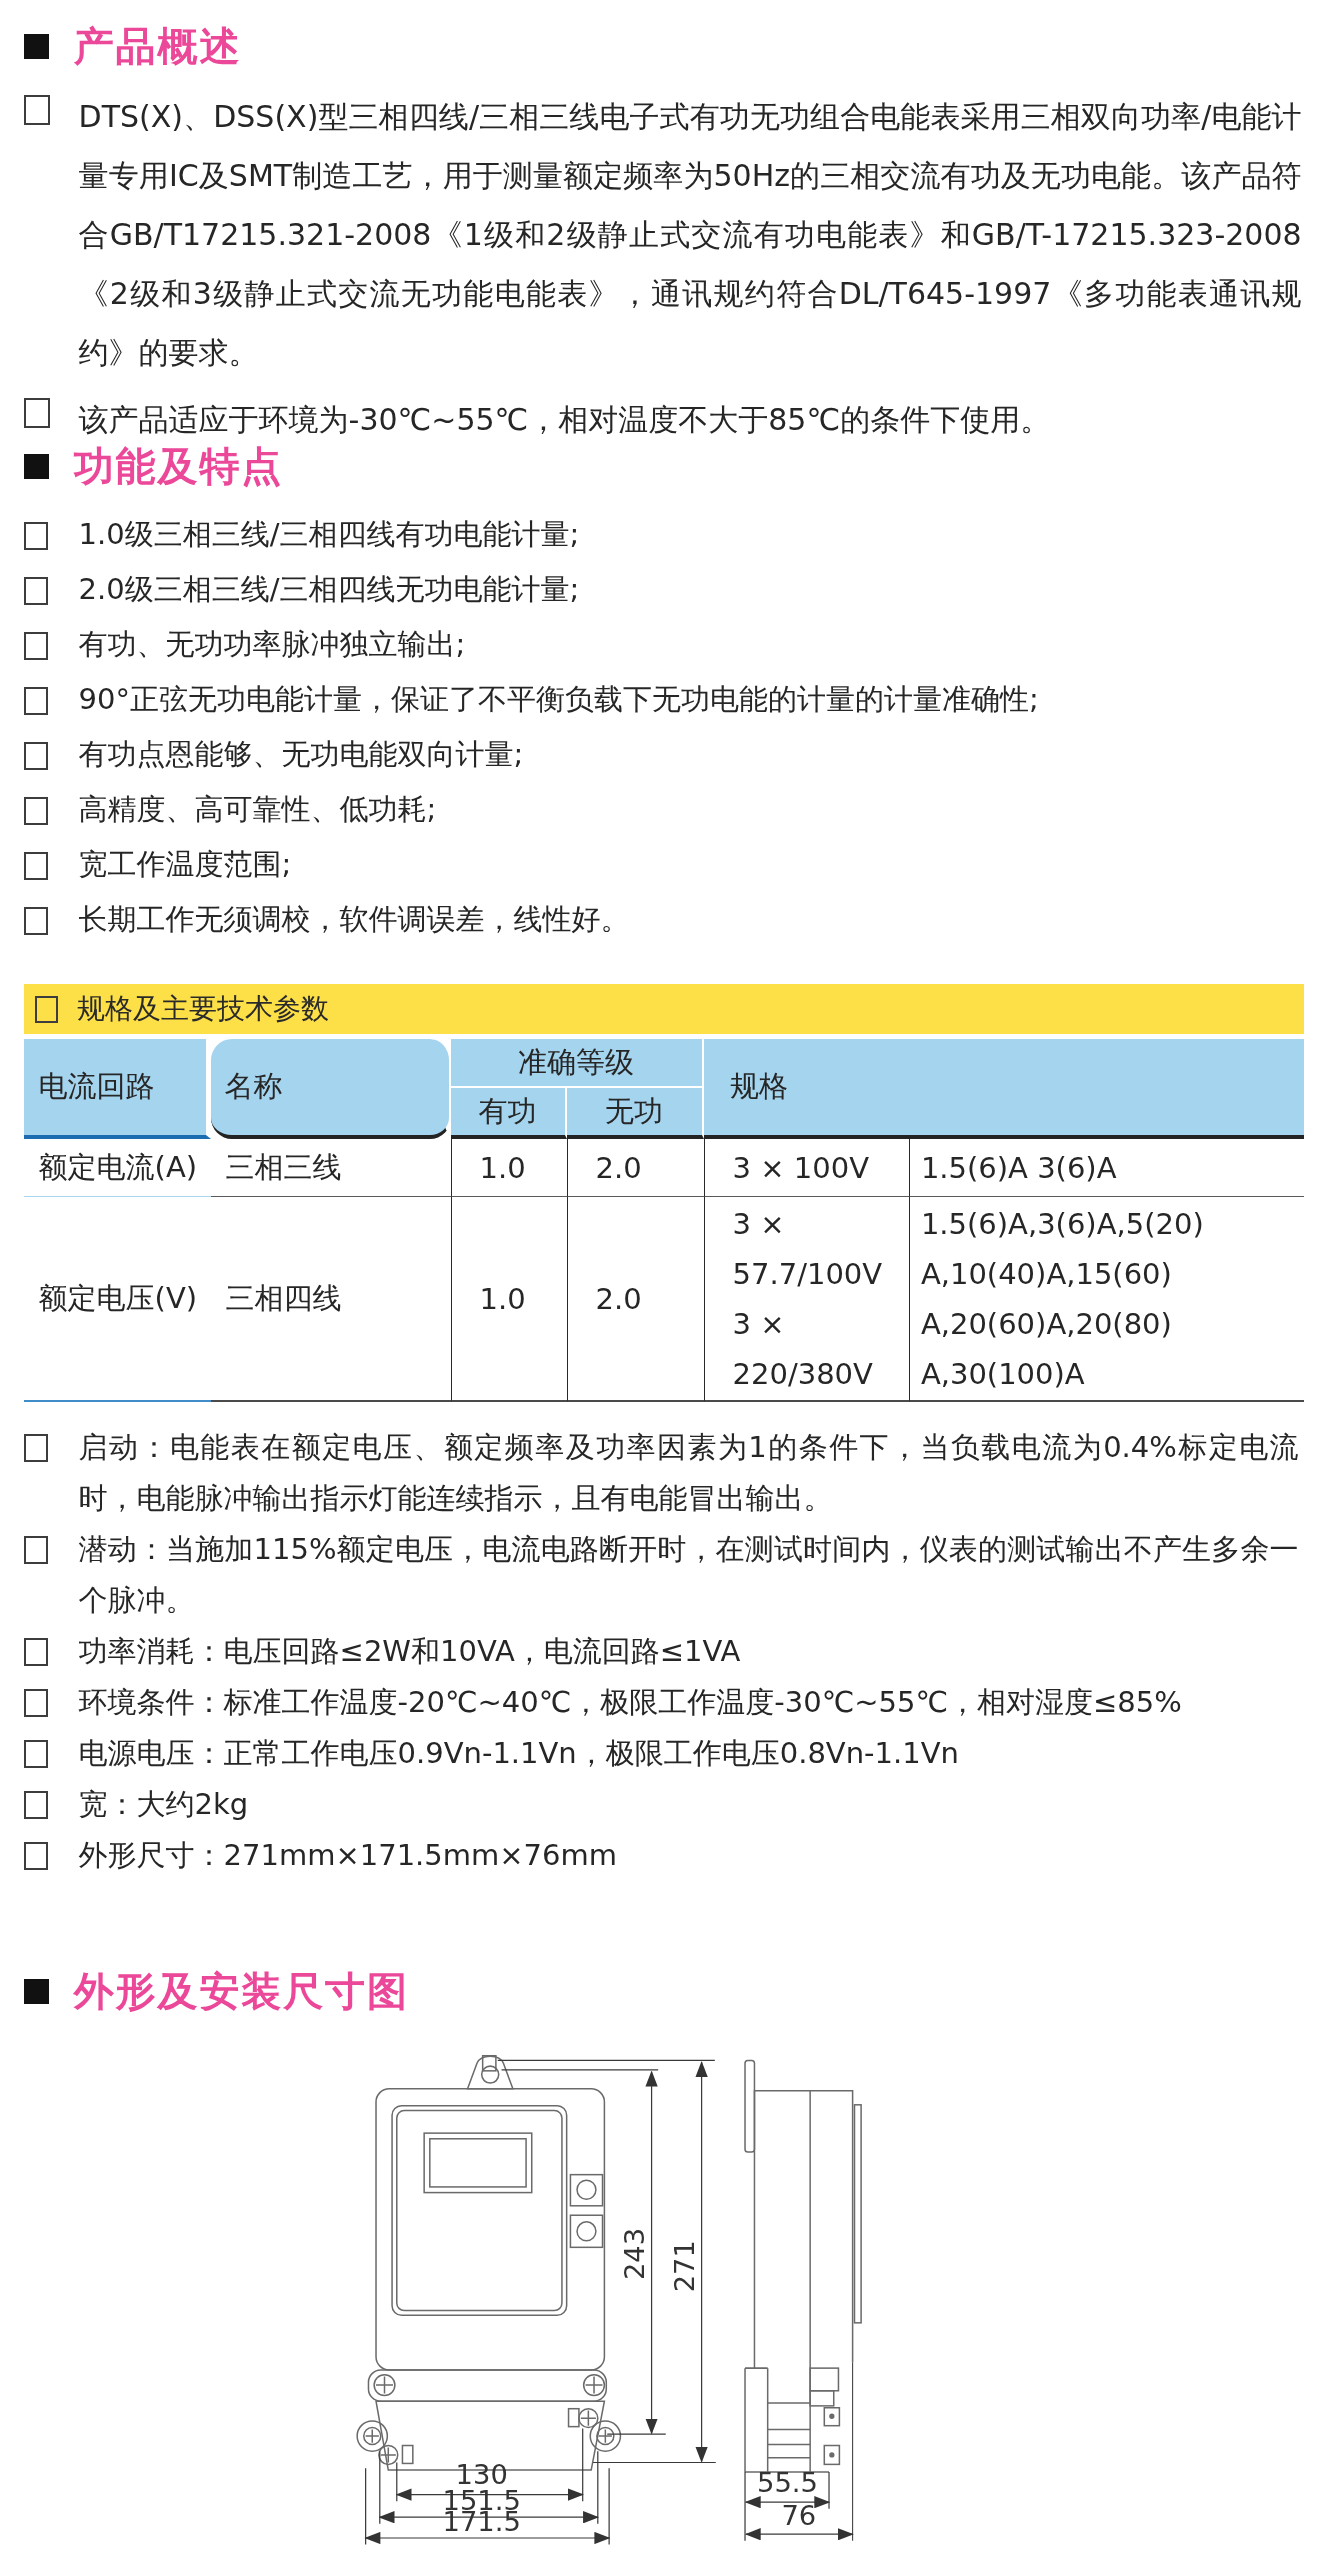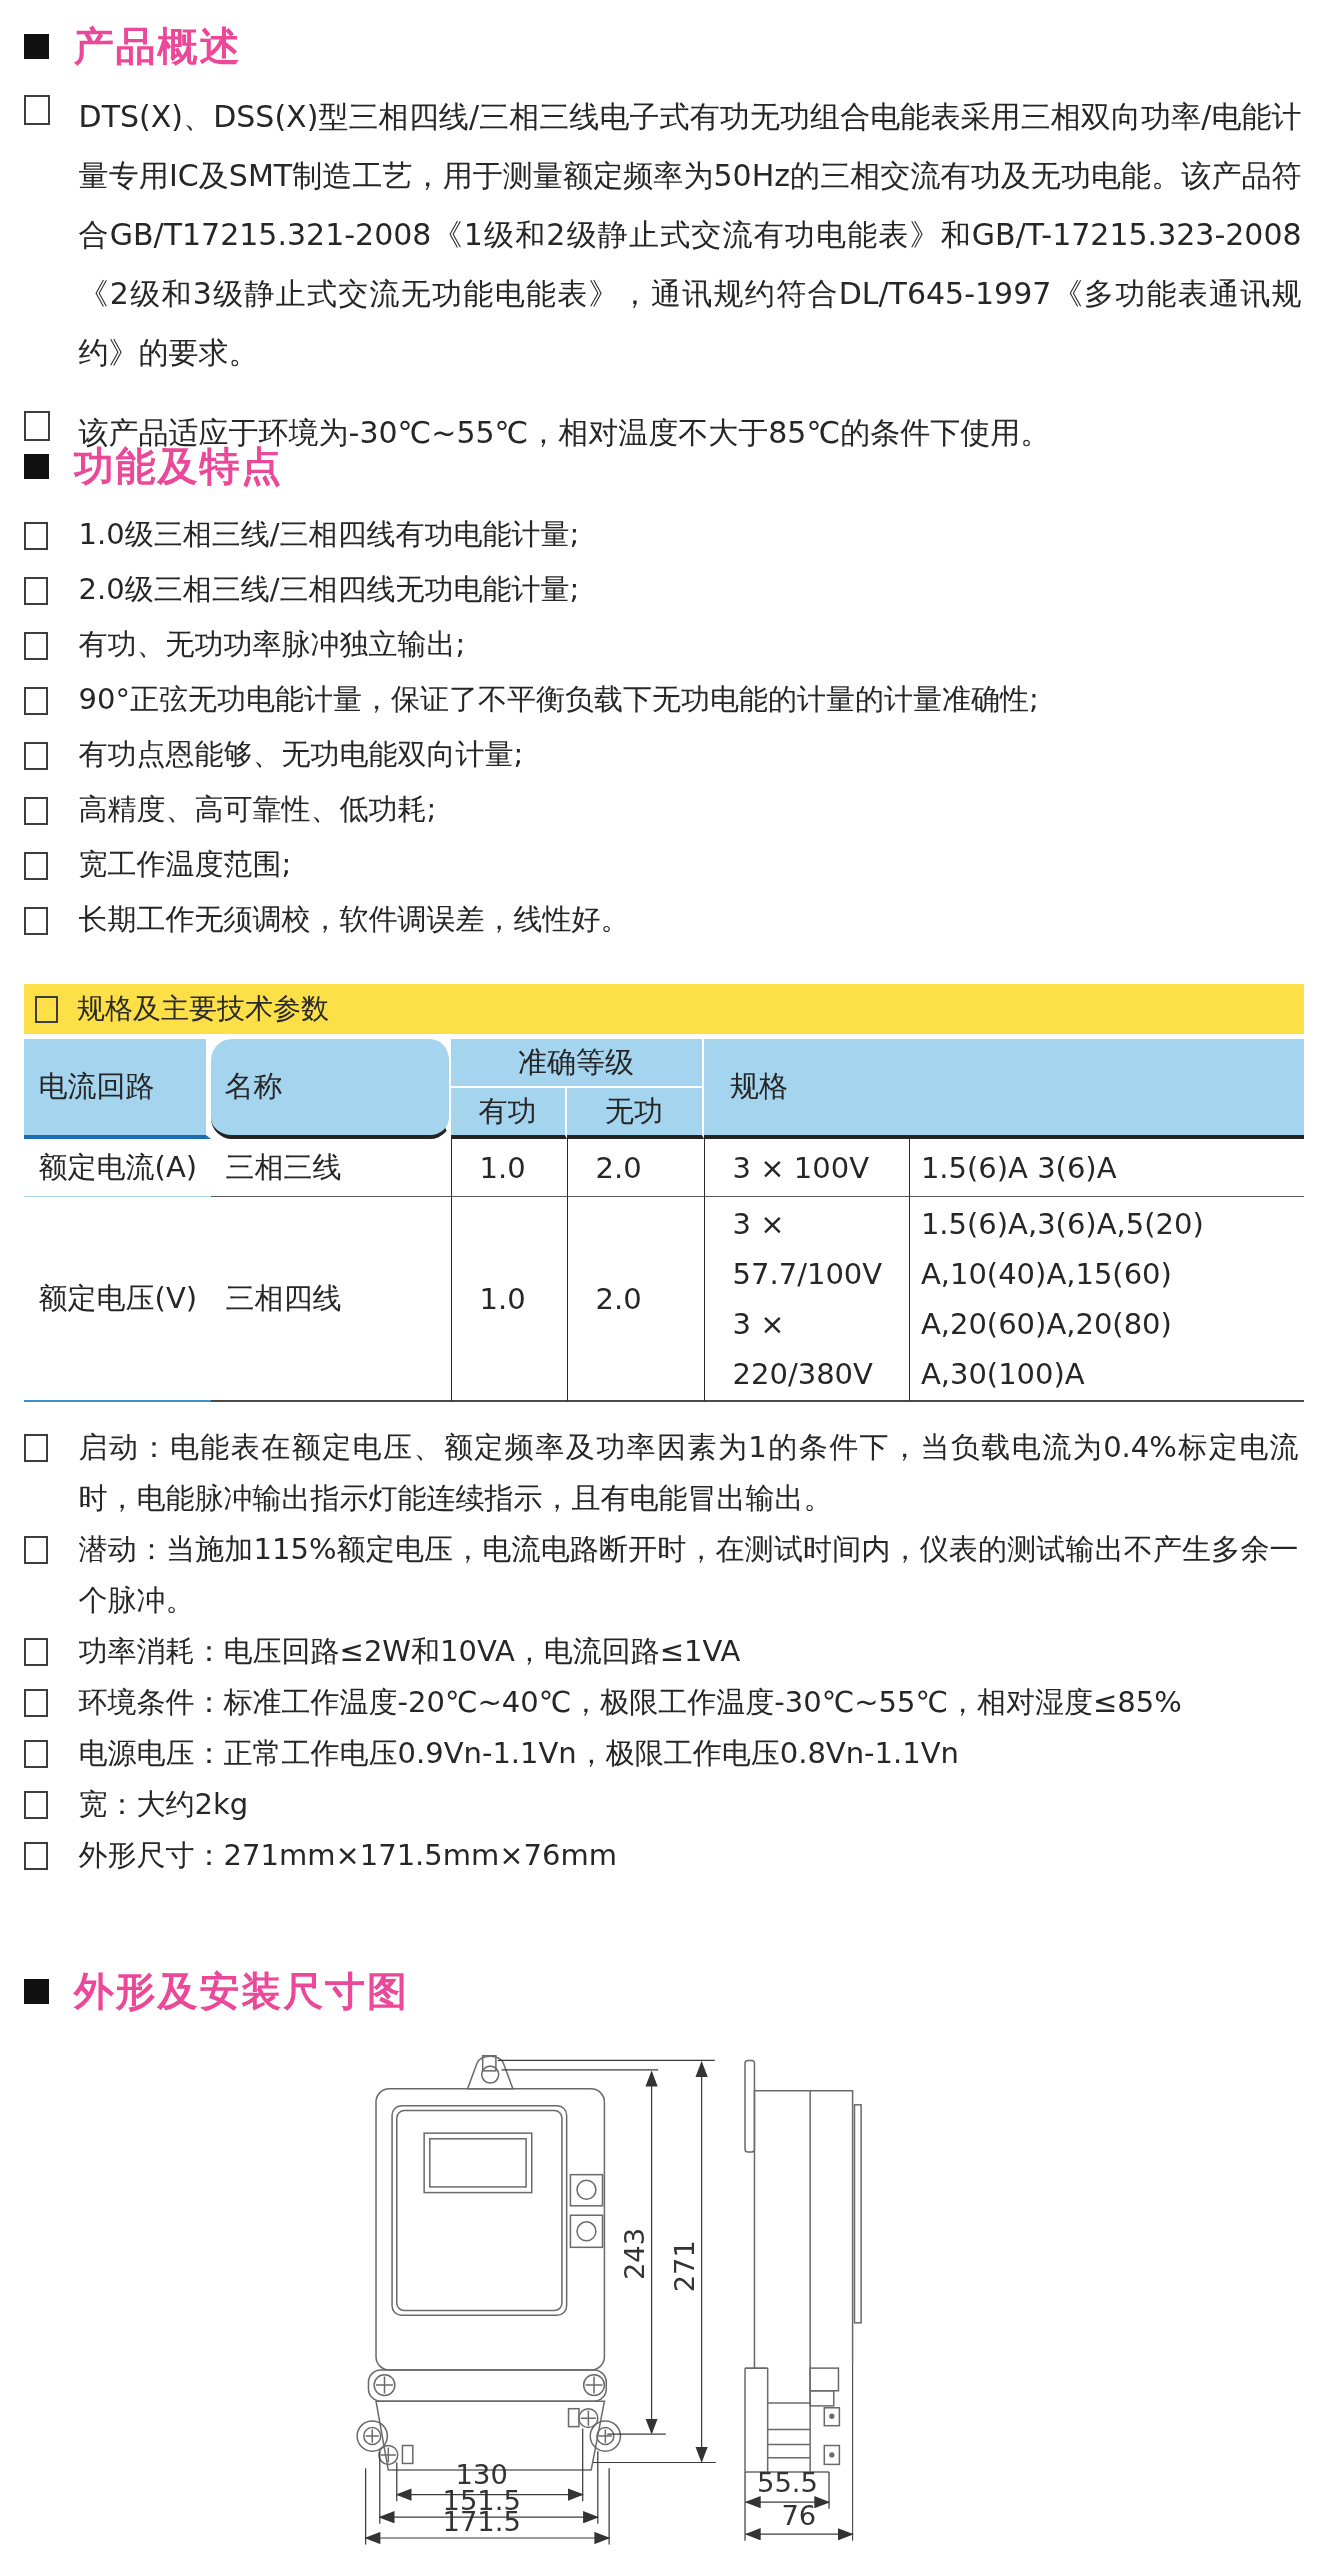--- a/index.html
+++ b/index.html
@@ -68,21 +68,21 @@
   <div class="heading" style="top:19px;">
     <span class="hsq"></span>
     <span class="htxt">产品概述</span>
   </div>
 
   <div class="bullet-row" style="top:87px;width:1282px;">
     <span class="bsq"></span>
     <span class="btxt" style="width:1223px;">DTS(X)、DSS(X)型三相四线/三相三线电子式有功无功组合电能表采用三相双向功率/电能计量专用IC及SMT制造工艺，用于测量额定频率为50Hz的三相交流有功及无功电能。该产品符合GB/T17215.321-2008《1级和2级静止式交流有功电能表》和GB/T-17215.323-2008《2级和3级静止式交流无功能电能表》，通讯规约符合DL/T645-1997《多功能表通讯规约》的要求。</span>
   </div>
 
-  <div class="bullet-row" style="top:403px;width:1282px;">
+  <div class="bullet-row" style="top:390px;width:1282px;">
     <span class="bsq"></span>
     <span class="btxt" style="width:1223px;">该产品适应于环境为-30℃~55℃，相对温度不大于85℃的条件下使用。</span>
   </div>
 
   <div class="heading" style="top:439px;">
     <span class="hsq"></span>
     <span class="htxt">功能及特点</span>
   </div>
 
   <ul class="plain-list feat" style="top:515px;width:1282px;">

